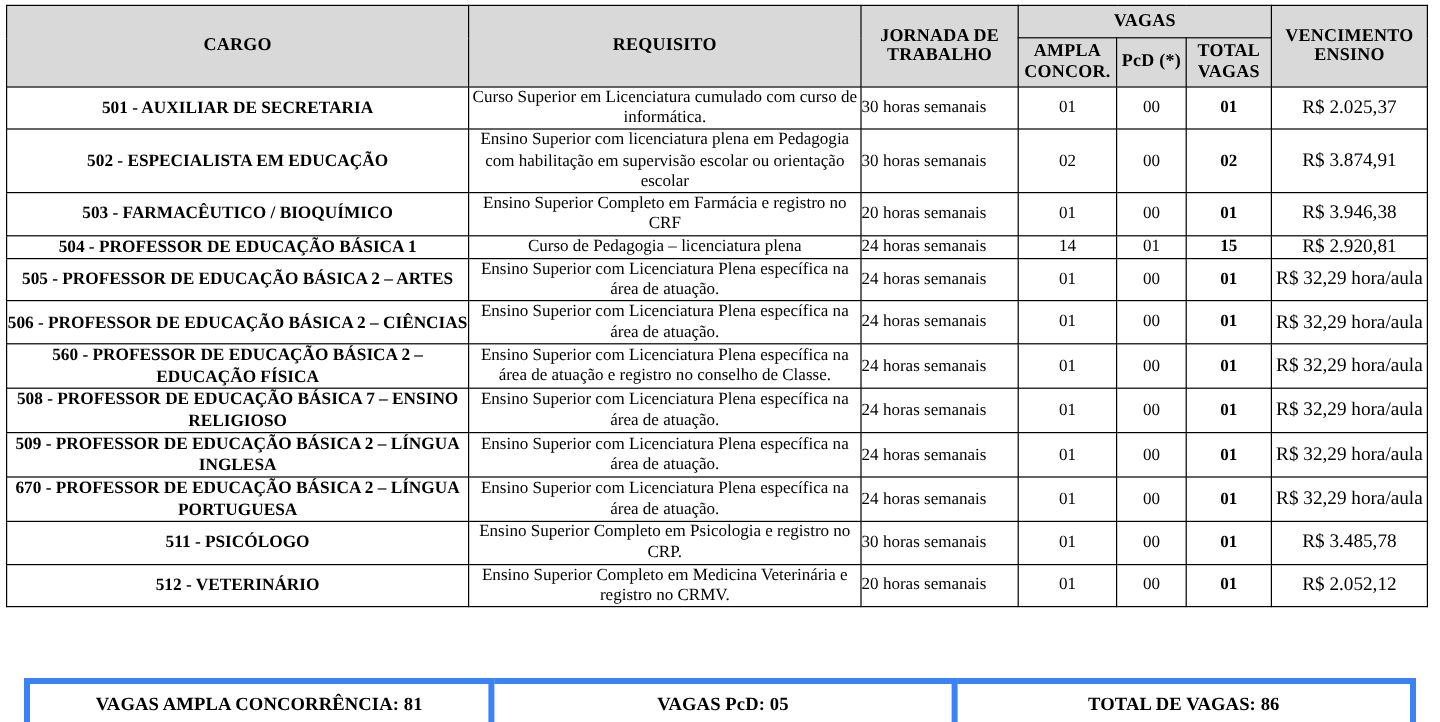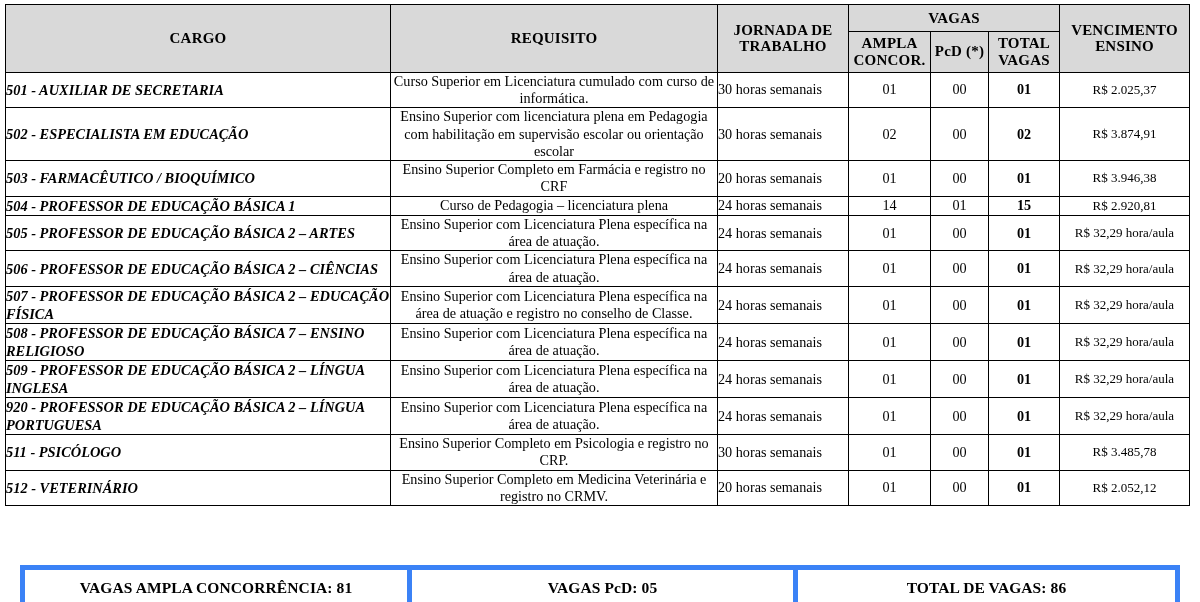--- a/index.html
+++ b/index.html
@@ -54,24 +54,23 @@
     font-size: 15.5px;
   }
   th.h-jornada { font-size: 14.5px; }
   th.h-vagas   { font-size: 15.5px; height: 20px; }
   th.h-sub     { font-size: 13px; line-height: 1.1; }
 
   
   td.c-cargo {
     font-weight: bold;
     font-size: 14.4px;
-    text-align: left;
+    text-align: center;
     padding: 3px 6px 3px 7px;
     line-height: 1.25;
-    font-style: italic;
   }
   td.c-req {
     font-size: 14.2px;
     text-align: center;
     padding: 3px 6px;
     line-height: 1.22;
   }
   td.c-jor {
     font-size: 14.2px;
     padding: 3px 3px;
@@ -82,21 +81,21 @@
     text-align: center;
     padding: 3px 2px;
   }
   td.c-tot {
     font-size: 14.2px;
     font-weight: bold;
     text-align: center;
     padding: 3px 2px;
   }
   td.c-venc {
-    font-size: 13px;
+    font-size: 16px;
     text-align: center;
     padding: 3px 3px;
     white-space: nowrap;
   }
 
   
   .foot-wrap {
     position: absolute;
     left: 20px;
     top: 565px;
@@ -197,21 +196,21 @@
           <tr>
             <td class="c-cargo">506 - PROFESSOR DE EDUCAÇÃO BÁSICA 2 – CIÊNCIAS</td>
             <td class="c-req">Ensino Superior com Licenciatura Plena específica na área de atuação.</td>
             <td class="c-jor">24 horas semanais</td>
             <td class="c-num">01</td>
             <td class="c-num">00</td>
             <td class="c-tot">01</td>
             <td class="c-venc">R$ 32,29 hora/aula</td>
           </tr>
           <tr>
-            <td class="c-cargo">507 - PROFESSOR DE EDUCAÇÃO BÁSICA 2 – EDUCAÇÃO FÍSICA</td>
+            <td class="c-cargo">560 - PROFESSOR DE EDUCAÇÃO BÁSICA 2 – EDUCAÇÃO FÍSICA</td>
             <td class="c-req">Ensino Superior com Licenciatura Plena específica na área de atuação e registro no conselho de Classe.</td>
             <td class="c-jor">24 horas semanais</td>
             <td class="c-num">01</td>
             <td class="c-num">00</td>
             <td class="c-tot">01</td>
             <td class="c-venc">R$ 32,29 hora/aula</td>
           </tr>
           <tr>
             <td class="c-cargo">508 - PROFESSOR DE EDUCAÇÃO BÁSICA 7 – ENSINO RELIGIOSO</td>
             <td class="c-req">Ensino Superior com Licenciatura Plena específica na área de atuação.</td>
@@ -224,21 +223,21 @@
           <tr>
             <td class="c-cargo">509 - PROFESSOR DE EDUCAÇÃO BÁSICA 2 – LÍNGUA INGLESA</td>
             <td class="c-req">Ensino Superior com Licenciatura Plena específica na área de atuação.</td>
             <td class="c-jor">24 horas semanais</td>
             <td class="c-num">01</td>
             <td class="c-num">00</td>
             <td class="c-tot">01</td>
             <td class="c-venc">R$ 32,29 hora/aula</td>
           </tr>
           <tr>
-            <td class="c-cargo">920 - PROFESSOR DE EDUCAÇÃO BÁSICA 2 – LÍNGUA PORTUGUESA</td>
+            <td class="c-cargo">670 - PROFESSOR DE EDUCAÇÃO BÁSICA 2 – LÍNGUA PORTUGUESA</td>
             <td class="c-req">Ensino Superior com Licenciatura Plena específica na área de atuação.</td>
             <td class="c-jor">24 horas semanais</td>
             <td class="c-num">01</td>
             <td class="c-num">00</td>
             <td class="c-tot">01</td>
             <td class="c-venc">R$ 32,29 hora/aula</td>
           </tr>
           <tr>
             <td class="c-cargo">511 - PSICÓLOGO</td>
             <td class="c-req">Ensino Superior Completo em Psicologia e registro no CRP.</td>

